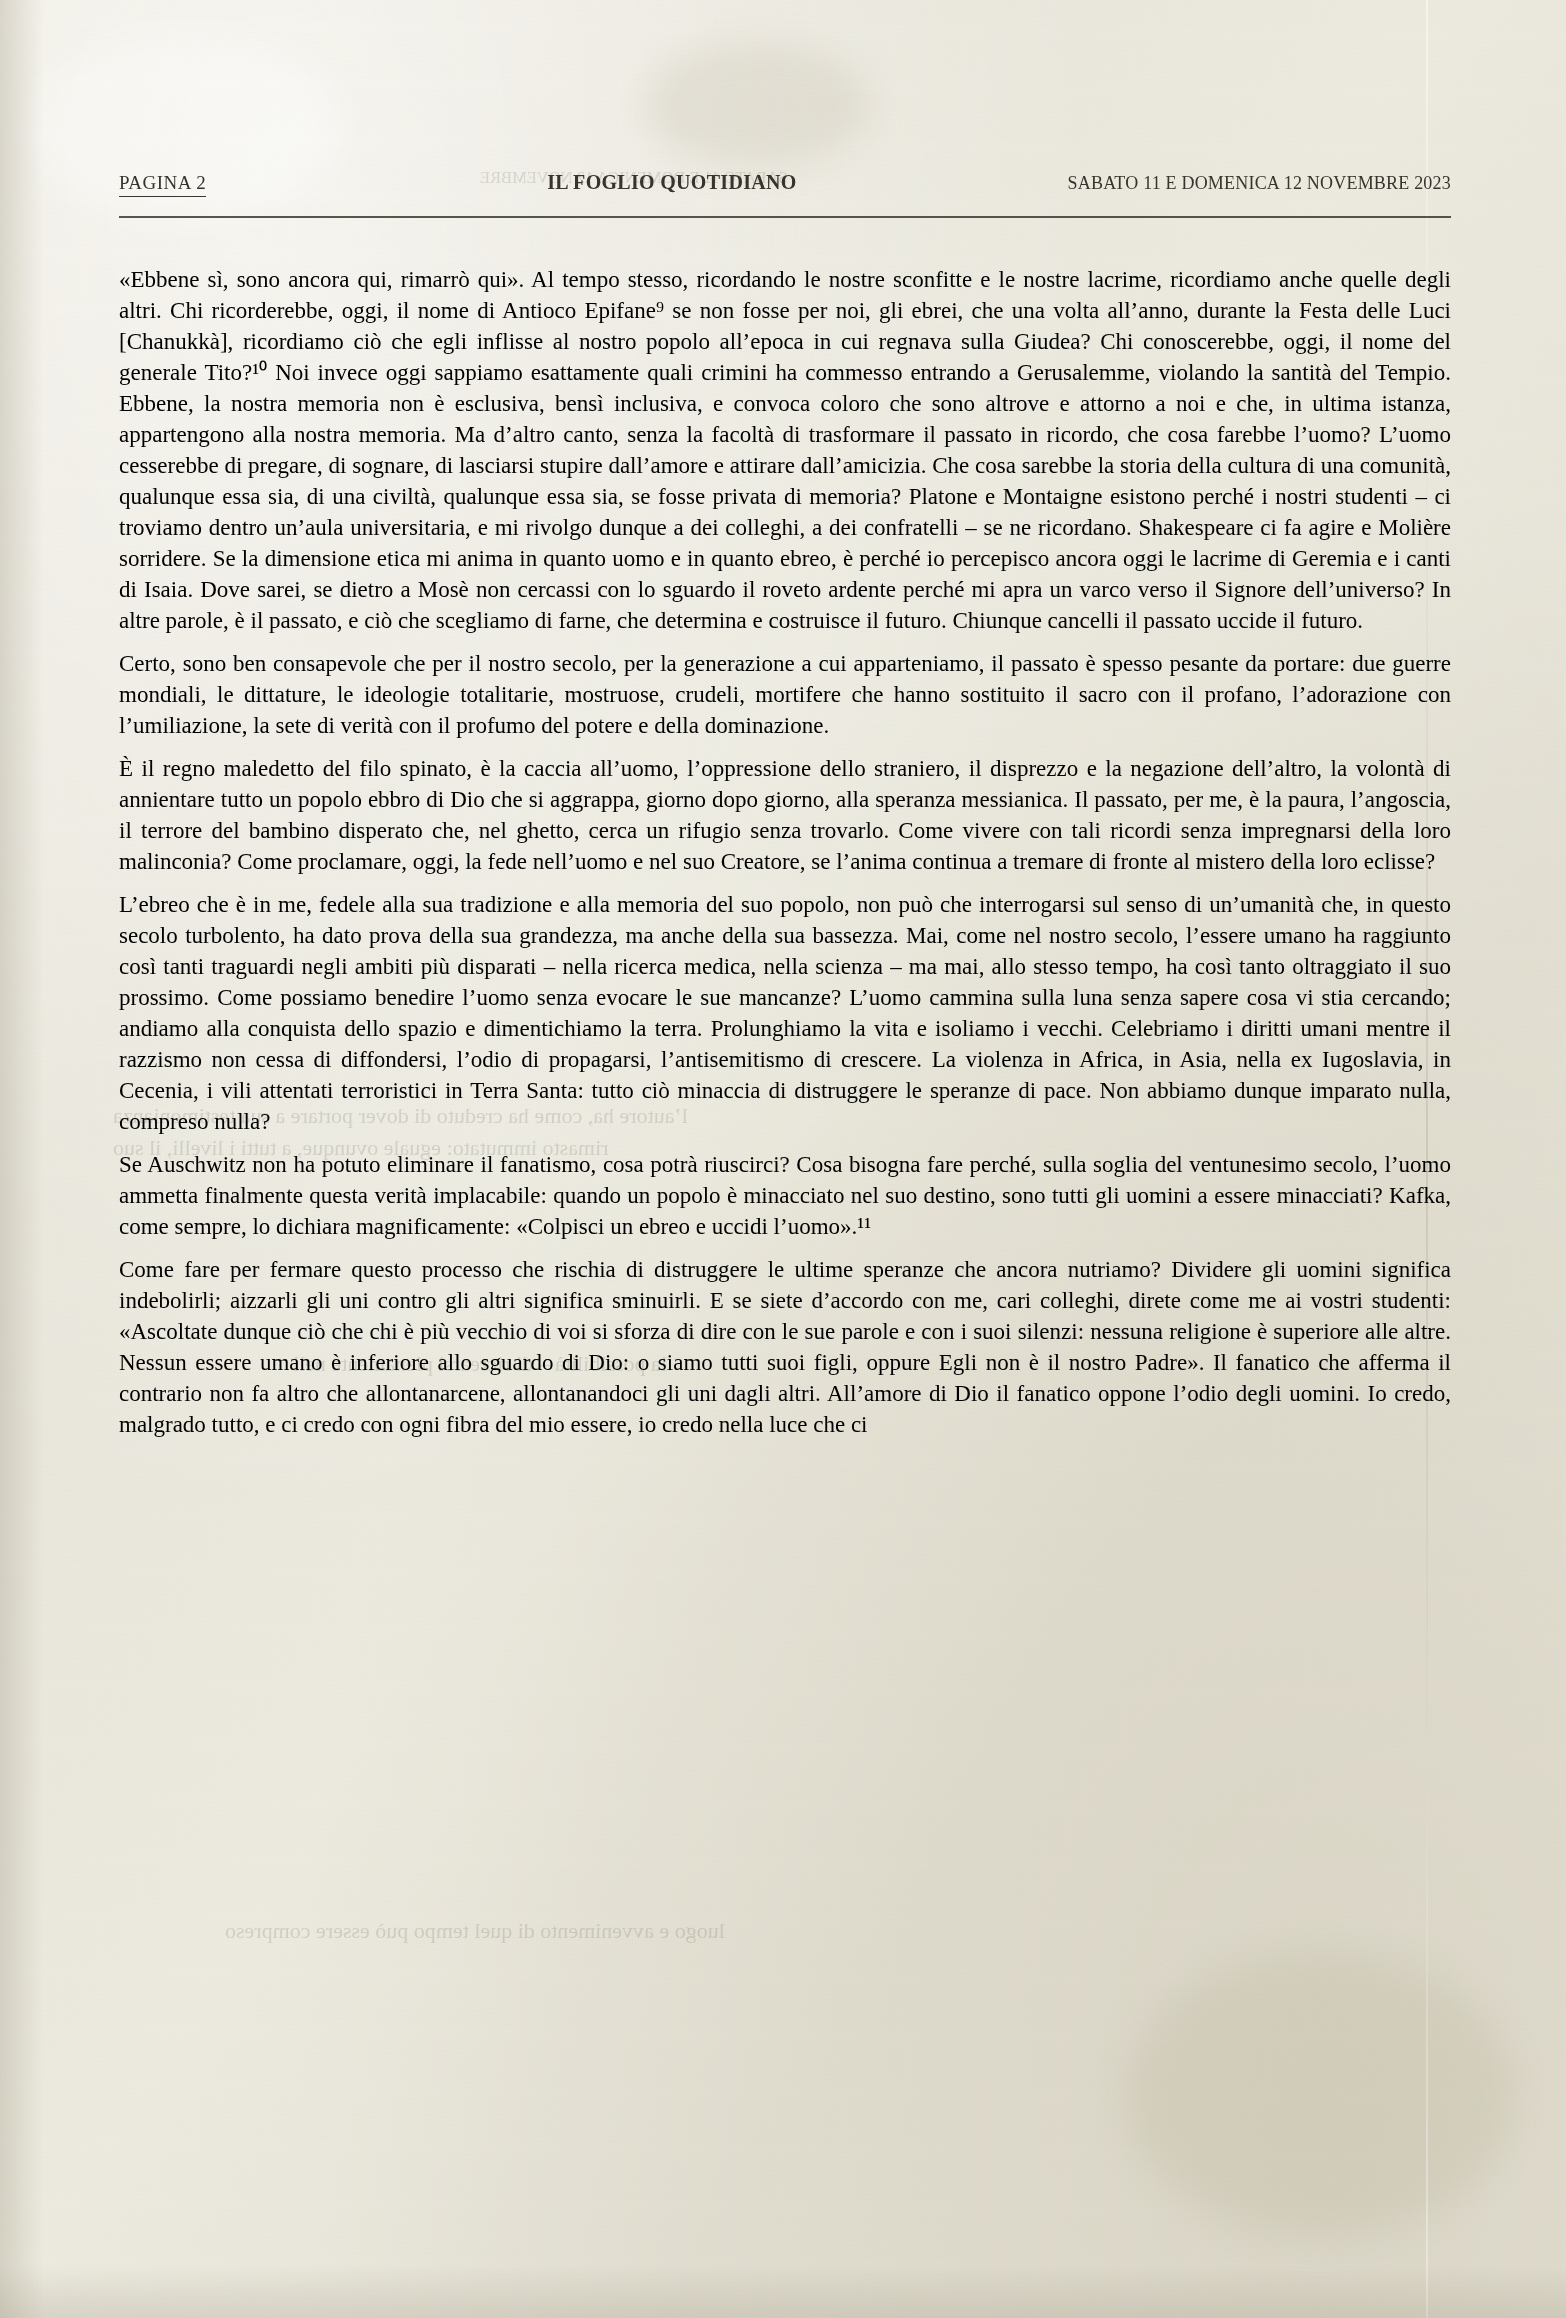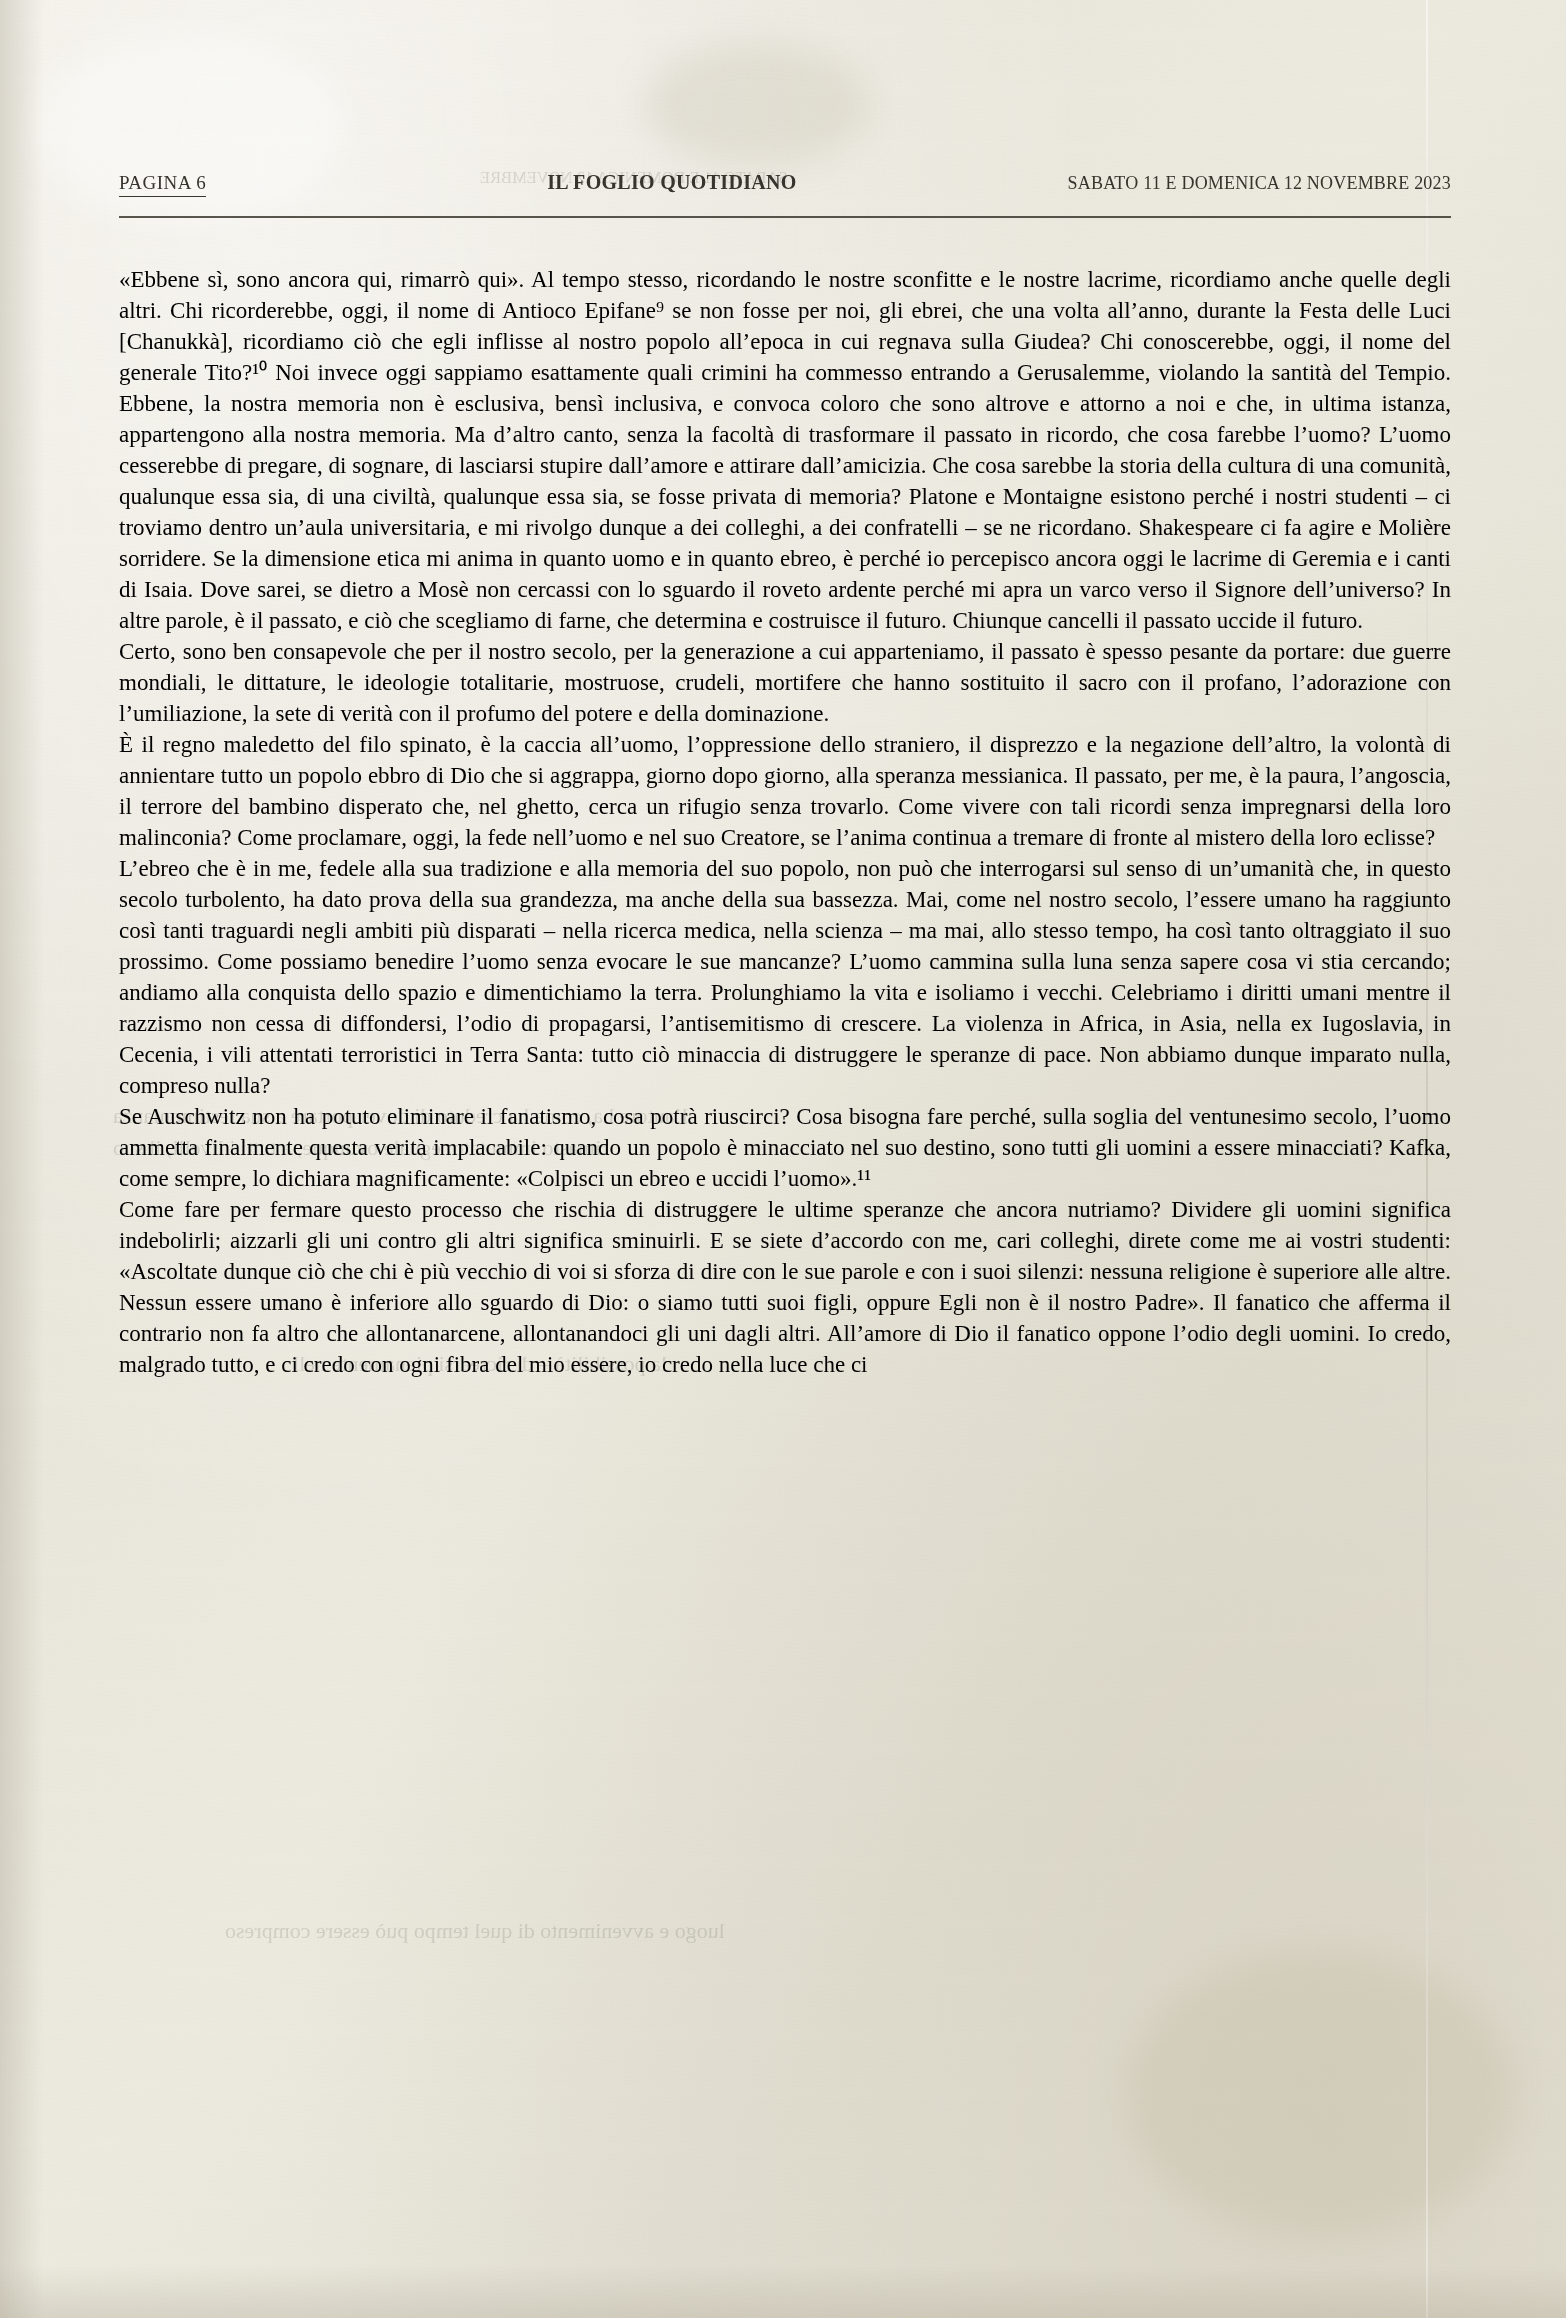--- a/index.html
+++ b/index.html
@@ -97,21 +97,21 @@
     font-size: 23px;
     line-height: 31px;
     text-align: justify;
     text-justify: inter-word;
     font-family: "Liberation Serif", serif;
   }
   .article p {
     margin: 0;
     text-indent: 0;
   }
-  .article p + p { margin-top: 0; }
+  .article p + p { margin-top: 12px; }
 
   
   .ghost {
     position: absolute;
     color: rgba(110,115,105,0.22);
     font-family: "Liberation Serif", serif;
     white-space: nowrap;
     transform: scaleX(-1);
     pointer-events: none;
     user-select: none;
@@ -132,21 +132,21 @@
 
 <div class="page">
 
   <div class="ghost" style="left:480px; top:168px; font-size:16.5px;">SABATO 11 E DOMENICA 12 NOVEMBRE</div>
   <div class="ghost" style="left:113px; top:1103px; font-size:22px;">l’autore ha, come ha creduto di dover portare a sua testimonianza</div>
   <div class="ghost" style="left:113px; top:1135px; font-size:22px;">rimasto immutato: eguale ovunque, a tutti i livelli, il suo</div>
   <div class="ghost" style="left:293px; top:1351px; font-size:22px;">la possibilità – di ricrearsi pienamente nell</div>
   <div class="ghost" style="left:225px; top:1918px; font-size:22px;">luogo e avvenimento di quel tempo può essere compreso</div>
 
   <div class="header">
-    <div class="header-left">PAGINA 6</div>
+    <div class="header-left">PAGINA 2</div>
     <div class="header-center">IL FOGLIO QUOTIDIANO</div>
     <div class="header-right">SABATO 11 E DOMENICA 12 NOVEMBRE 2023</div>
   </div>
   <div class="rule"></div>
 
   <div class="article">
     <p>«Ebbene sì, sono ancora qui, rimarrò qui». Al tempo stesso, ricordando le nostre sconfitte e le nostre lacrime, ricordiamo anche quelle degli altri. Chi ricorderebbe, oggi, il nome di Antioco Epifane⁹ se non fosse per noi, gli ebrei, che una volta all’anno, durante la Festa delle Luci [Chanukkà], ricordiamo ciò che egli inflisse al nostro popolo all’epoca in cui regnava sulla Giudea? Chi conoscerebbe, oggi, il nome del generale Tito?¹⁰ Noi invece oggi sappiamo esattamente quali crimini ha commesso entrando a Gerusalemme, violando la santità del Tempio. Ebbene, la nostra memoria non è esclusiva, bensì inclusiva, e convoca coloro che sono altrove e attorno a noi e che, in ultima istanza, appartengono alla nostra memoria. Ma d’altro canto, senza la facoltà di trasformare il passato in ricordo, che cosa farebbe l’uomo? L’uomo cesserebbe di pregare, di sognare, di lasciarsi stupire dall’amore e attirare dall’amicizia. Che cosa sarebbe la storia della cultura di una comunità, qualunque essa sia, di una civiltà, qualunque essa sia, se fosse privata di memoria? Platone e Montaigne esistono perché i nostri studenti – ci troviamo dentro un’aula universitaria, e mi rivolgo dunque a dei colleghi, a dei confratelli – se ne ricordano. Shakespeare ci fa agire e Molière sorridere. Se la dimensione etica mi anima in quanto uomo e in quanto ebreo, è perché io percepisco ancora oggi le lacrime di Geremia e i canti di Isaia. Dove sarei, se dietro a Mosè non cercassi con lo sguardo il roveto ardente perché mi apra un varco verso il Signore dell’universo? In altre parole, è il passato, e ciò che scegliamo di farne, che determina e costruisce il futuro. Chiunque cancelli il passato uccide il futuro.</p>
     <p>Certo, sono ben consapevole che per il nostro secolo, per la generazione a cui apparteniamo, il passato è spesso pesante da portare: due guerre mondiali, le dittature, le ideologie totalitarie, mostruose, crudeli, mortifere che hanno sostituito il sacro con il profano, l’adorazione con l’umiliazione, la sete di verità con il profumo del potere e della dominazione.</p>
     <p>È il regno maledetto del filo spinato, è la caccia all’uomo, l’oppressione dello straniero, il disprezzo e la negazione dell’altro, la volontà di annientare tutto un popolo ebbro di Dio che si aggrappa, giorno dopo giorno, alla speranza messianica. Il passato, per me, è la paura, l’angoscia, il terrore del bambino disperato che, nel ghetto, cerca un rifugio senza trovarlo. Come vivere con tali ricordi senza impregnarsi della loro malinconia? Come proclamare, oggi, la fede nell’uomo e nel suo Creatore, se l’anima continua a tremare di fronte al mistero della loro eclisse?</p>
     <p>L’ebreo che è in me, fedele alla sua tradizione e alla memoria del suo popolo, non può che interrogarsi sul senso di un’umanità che, in questo secolo turbolento, ha dato prova della sua grandezza, ma anche della sua bassezza. Mai, come nel nostro secolo, l’essere umano ha raggiunto così tanti traguardi negli ambiti più disparati – nella ricerca medica, nella scienza – ma mai, allo stesso tempo, ha così tanto oltraggiato il suo prossimo. Come possiamo benedire l’uomo senza evocare le sue mancanze? L’uomo cammina sulla luna senza sapere cosa vi stia cercando; andiamo alla conquista dello spazio e dimentichiamo la terra. Prolunghiamo la vita e isoliamo i vecchi. Celebriamo i diritti umani mentre il razzismo non cessa di diffondersi, l’odio di propagarsi, l’antisemitismo di crescere. La violenza in Africa, in Asia, nella ex Iugoslavia, in Cecenia, i vili attentati terroristici in Terra Santa: tutto ciò minaccia di distruggere le speranze di pace. Non abbiamo dunque imparato nulla, compreso nulla?</p>

